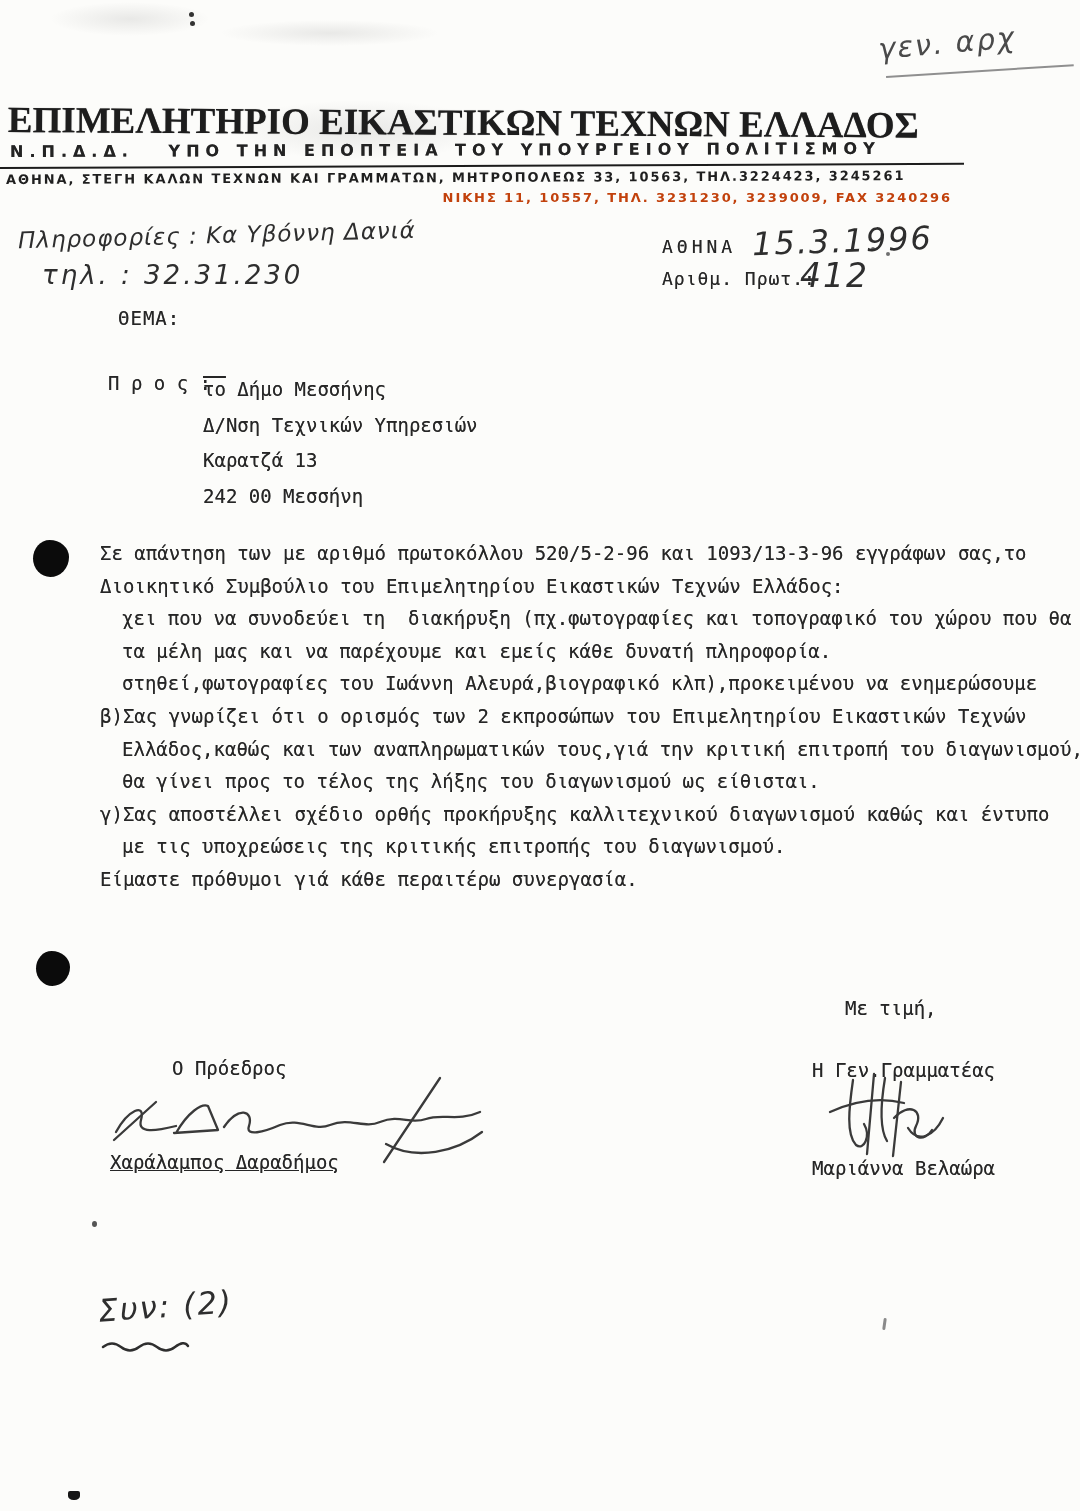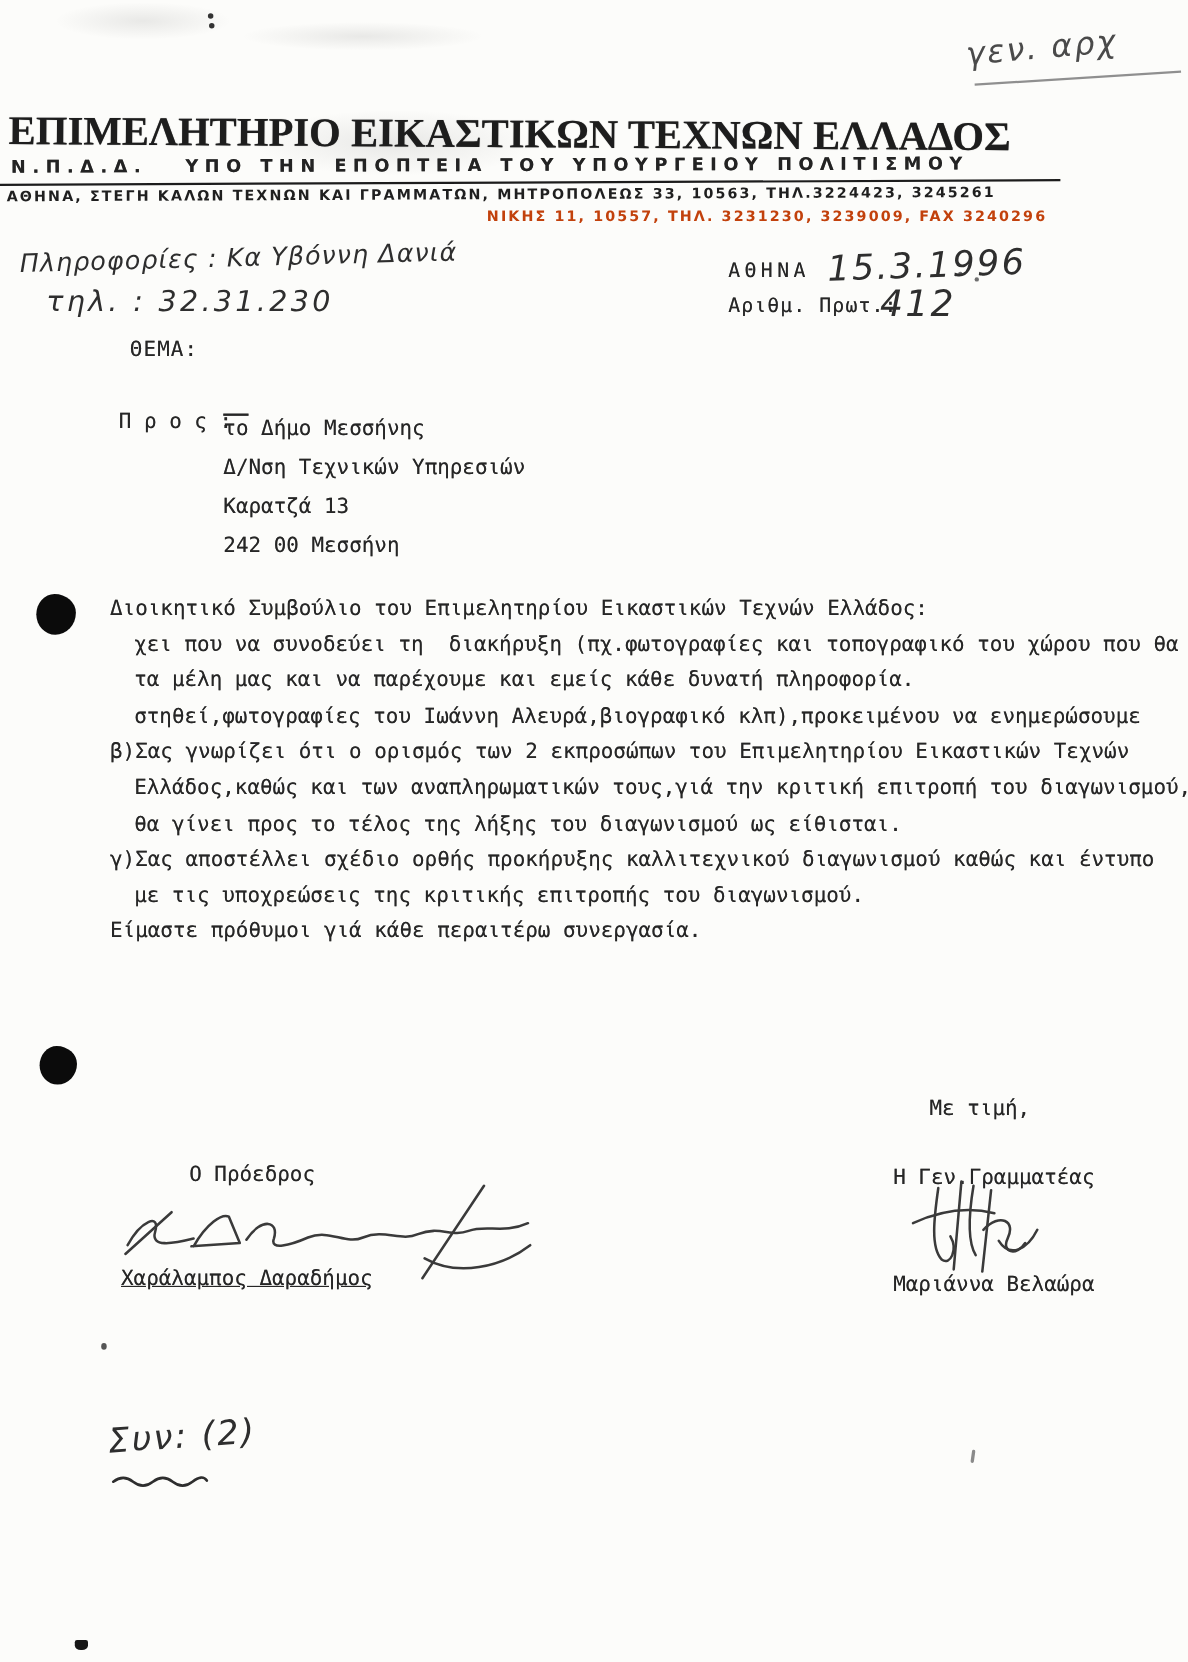--- a/index.html
+++ b/index.html
@@ -109,20 +109,21 @@
 
   <div class="typed t-to-label">Π ρ ο ς :</div>
   <div class="recipient-lines">
     <div class="row typed"><span class="ovl">το</span><span> Δήμο Μεσσήνης</span></div>
     <div class="row typed">Δ/Νση Τεχνικών Υπηρεσιών</div>
     <div class="row typed">Καρατζά 13</div>
     <div class="row typed">242 00 Μεσσήνη</div>
   </div>
 
   <div class="body-text">
+    <div class="line">Σε απάντηση των με αριθμό πρωτοκόλλου 520/5-2-96 και 1093/13-3-96 εγγράφων σας,το</div>
     <div class="line">Διοικητικό Συμβούλιο του Επιμελητηρίου Εικαστικών Τεχνών Ελλάδος:</div>
     <div class="line ind">χει που να συνοδεύει τη  διακήρυξη (πχ.φωτογραφίες και τοπογραφικό του χώρου που θα</div>
     <div class="line ind">τα μέλη μας και να παρέχουμε και εμείς κάθε δυνατή πληροφορία.</div>
     <div class="line ind">στηθεί,φωτογραφίες του Ιωάννη Αλευρά,βιογραφικό κλπ),προκειμένου να ενημερώσουμε</div>
     <div class="line">β)Σας γνωρίζει ότι ο ορισμός των 2 εκπροσώπων του Επιμελητηρίου Εικαστικών Τεχνών</div>
     <div class="line ind">Ελλάδος,καθώς και των αναπληρωματικών τους,γιά την κριτική επιτροπή του διαγωνισμού,</div>
     <div class="line ind">θα γίνει προς το τέλος της λήξης του διαγωνισμού ως είθισται.</div>
     <div class="line">γ)Σας αποστέλλει σχέδιο ορθής προκήρυξης καλλιτεχνικού διαγωνισμού καθώς και έντυπο</div>
     <div class="line ind">με τις υποχρεώσεις της κριτικής επιτροπής του διαγωνισμού.</div>
     <div class="line">Είμαστε πρόθυμοι γιά κάθε περαιτέρω συνεργασία.</div>

